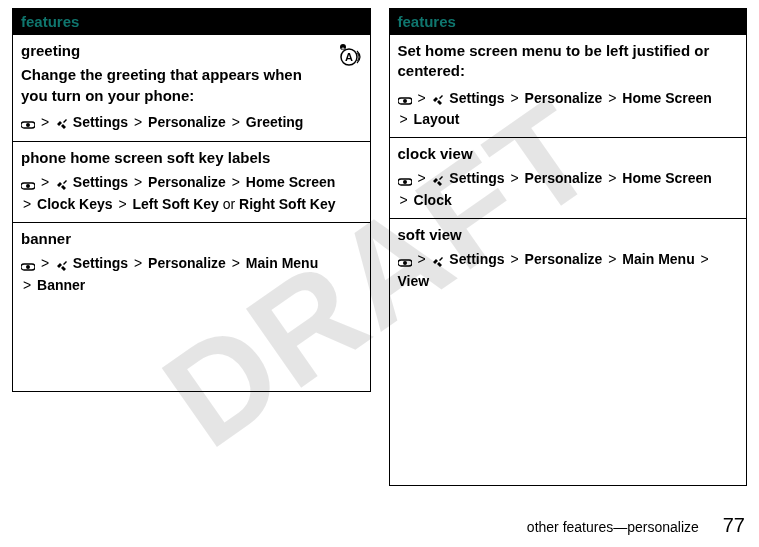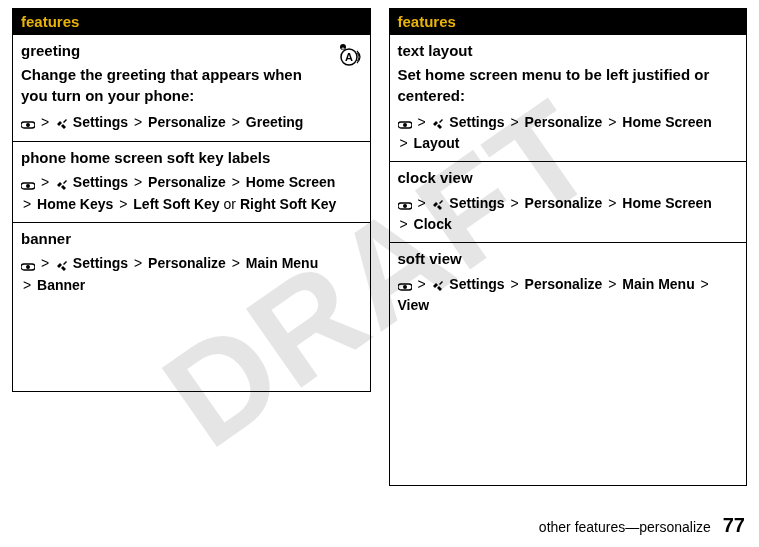--- a/index.html
+++ b/index.html
@@ -29,21 +29,21 @@
     gap: 18px;
   }
   .col {
     flex: 1;
     border: 1px solid #000;
   }
   .col-left { height: 384px; }
   .col-right { height: 478px; }
   .header-row {
     background: #000;
-    color: #eab308;
+    color: #0f766e;
     font-weight: bold;
     padding: 4px 8px;
     font-size: 15px;
   }
   .cell {
     border-top: 1px solid #000;
     padding: 6px 8px 8px 8px;
     font-size: 15px;
     line-height: 1.35;
   }
@@ -73,23 +73,23 @@
     margin-left: 6px;
     margin-top: 2px;
   }
   .footer {
     position: absolute;
     bottom: 10px;
     right: 14px;
     font-size: 14px;
   }
   .footer .pg {
-    font-weight: bold;
+    font-weight: normal;
     font-size: 20px;
-    margin-left: 8px;
+    margin-left: 20px;
   }
 </style>
 </head>
 <body>
 
 <div class="watermark">DRAFT</div>
 
 <div class="page">
 
   <div class="col col-left">
@@ -136,21 +136,21 @@
         <span class="icon tools-icon"><svg width="14" height="14">
               <path d="M2 7 L5 4 L7 6 L4 9 Z M8 5 L11 2 L12 3 L9 6 Z M6 9 L9 12 L11 10 L8 7 Z" fill="#000"></path>
             </svg></span>
         <span class="bold">Settings</span>
         <span class="sep">&gt;</span>
         <span class="bold">Personalize</span>
         <span class="sep">&gt;</span>
         <span class="bold">Home Screen</span>
         <br>
         <span class="sep">&gt;</span>
-        <span class="bold">Home Keys</span>
+        <span class="bold">Clock Keys</span>
         <span class="sep">&gt;</span>
         <span class="bold">Left Soft Key</span>
         <span>or</span>
         <span class="bold">Right Soft Key</span>
       </div>
     </div>
 
     <div class="cell">
       <div class="title">banner</div>
       <div class="path">
@@ -171,21 +171,20 @@
         <span class="sep">&gt;</span>
         <span class="bold">Banner</span>
       </div>
     </div>
   </div>
 
   <div class="col col-right">
     <div class="header-row">features</div>
 
     <div class="cell">
-      <div class="title">text layout</div>
       <div class="body">Set home screen menu to be left justified or centered:</div>
       <div class="path">
         <span class="icon center-icon"><svg width="14" height="12">
               <rect x="0" y="3" width="14" height="6" rx="3" fill="none" stroke="#000" stroke-width="1.3"></rect>
               <circle cx="7" cy="6" r="2" fill="#000"></circle>
             </svg></span>
         <span class="sep">&gt;</span>
         <span class="icon tools-icon"><svg width="14" height="14">
               <path d="M2 7 L5 4 L7 6 L4 9 Z M8 5 L11 2 L12 3 L9 6 Z M6 9 L9 12 L11 10 L8 7 Z" fill="#000"></path>
             </svg></span>

